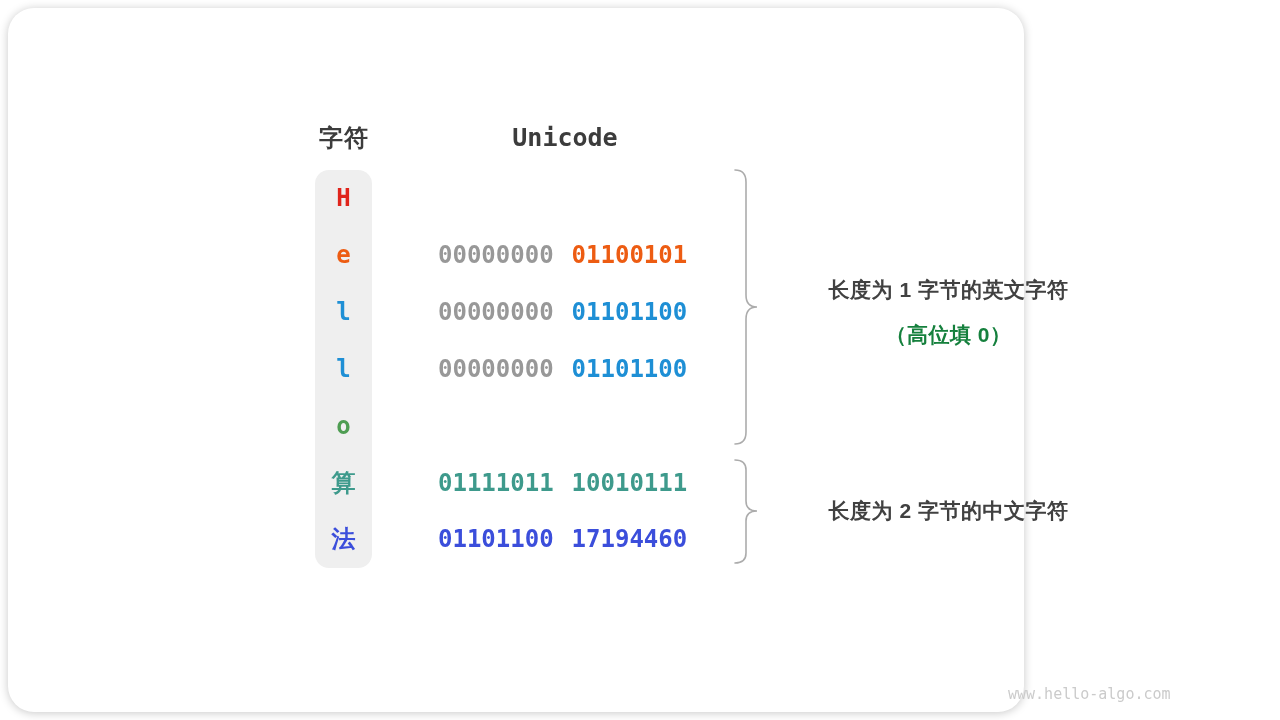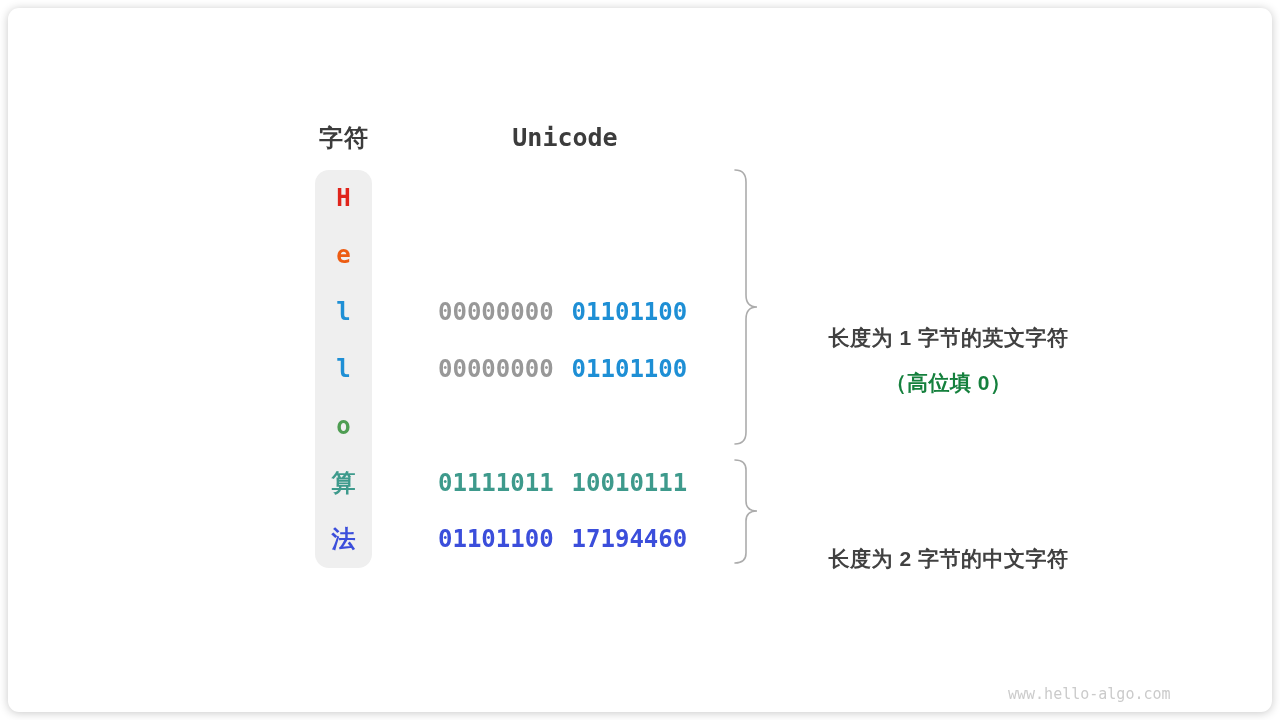--- a/index.html
+++ b/index.html
@@ -2,23 +2,23 @@
 <html><head>
 <meta charset="utf-8">
 <style>
   * { margin: 0; padding: 0; box-sizing: border-box; }
   html, body { width: 1280px; height: 720px; background: #ffffff; }
   body { font-family: "Liberation Sans", sans-serif; position: relative; overflow: hidden; }
 
   .card {
     position: absolute;
     left: 8px; top: 8px;
-    width: 1264px; height: 704px;
+    width: 1016px; height: 704px;
     background: #ffffff;
-    border-radius: 11px;
+    border-radius: 26px;
     box-shadow: 0 1px 10px rgba(0,0,0,0.22);
   }
 
   .hdr {
     position: absolute;
     top: 114px;
     height: 32px;
     line-height: 32px;
     text-align: center;
     font-weight: bold;
@@ -60,21 +60,21 @@
     position: absolute;
     left: 763px; width: 355px;
     text-align: center;
     color: #414141;
     font-weight: 600;
     font-size: 21px;
     letter-spacing: 0.5px;
   }
   .anno1 { top: 265px; }
   .anno2 { top: 486px; }
-  .anno-main { height: 34px; line-height: 34px; margin-top: 48px; }
+  .anno-main { height: 34px; line-height: 34px; }
   .anno-sub  { height: 34px; line-height: 34px; margin-top: 11px; color: #15803d; }
 
   .watermark {
     position: absolute;
     left: 1000px; top: 677px;
     width: 240px;
     font-family: "DejaVu Sans Mono", monospace;
     font-size: 15px;
     color: #cbcbcb;
   }
@@ -88,20 +88,21 @@
   <div class="hdr hdr-uni">Unicode</div>
 
   <div class="char-col-bg"></div>
 
   <div class="rows">
     <div class="row">
       <span class="ch" style="color: rgb(224, 36, 27);">H</span>
     </div>
     <div class="row">
       <span class="ch" style="color: rgb(237, 92, 18);">e</span>
+      <span class="bin"><span class="b1" style="color: rgb(152, 152, 152);">00000000</span><span class="b2" style="color: rgb(237, 92, 18);">01100101</span></span>
     </div>
     <div class="row">
       <span class="ch" style="color: rgb(30, 143, 213);">l</span>
       <span class="bin"><span class="b1" style="color: rgb(152, 152, 152);">00000000</span><span class="b2" style="color: rgb(30, 143, 213);">01101100</span></span>
     </div>
     <div class="row">
       <span class="ch" style="color: rgb(30, 143, 213);">l</span>
       <span class="bin"><span class="b1" style="color: rgb(152, 152, 152);">00000000</span><span class="b2" style="color: rgb(30, 143, 213);">01101100</span></span>
     </div>
     <div class="row">

